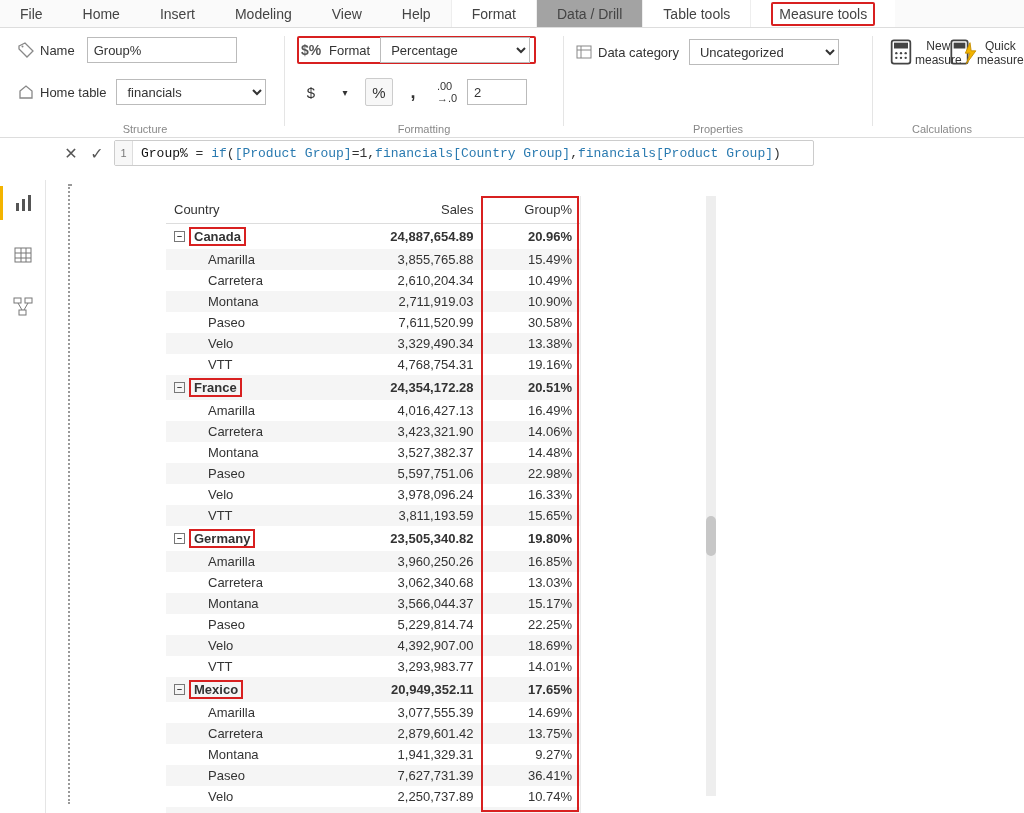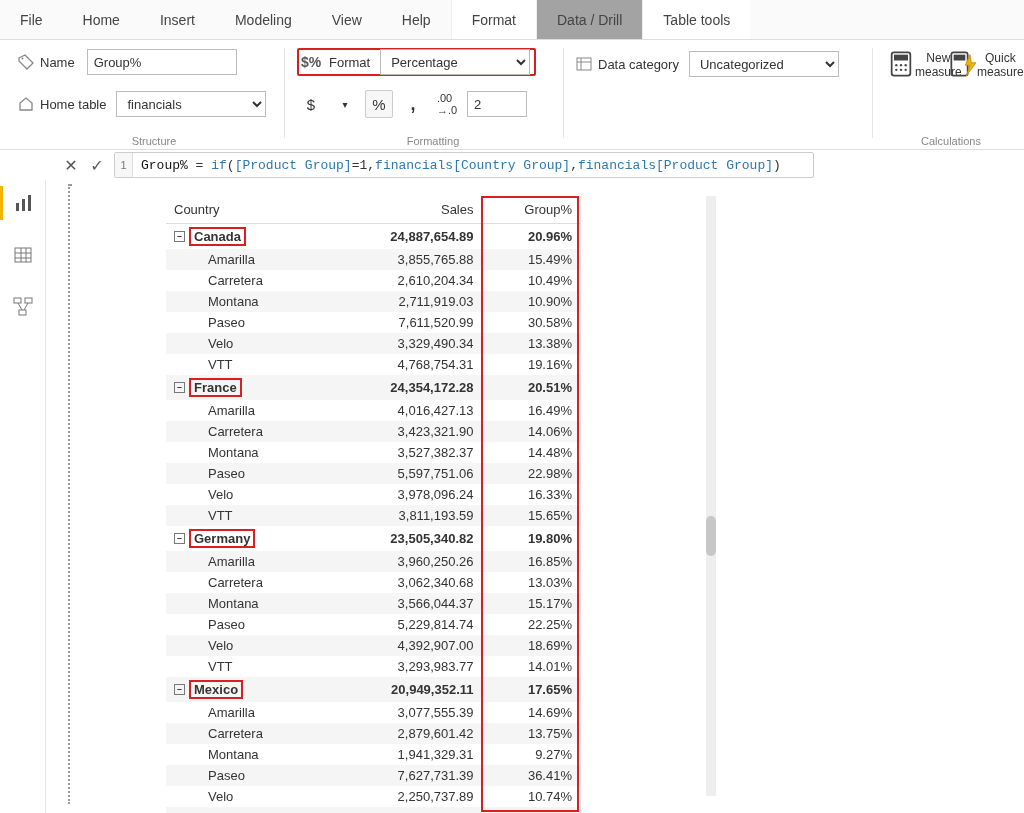--- a/index.html
+++ b/index.html
@@ -9,21 +9,21 @@
     font-size: 13px;
     color: #333;
     background: #fff;
     width: 1024px;
     height: 813px;
     overflow: hidden;
   }
   .ribbon-tabs {
     display: flex;
     align-items: stretch;
-    height: 40px;
+    height: 28px;
     border-bottom: 1px solid #ddd;
     background: #fafafa;
   }
   .ribbon-tab {
     padding: 0 20px;
     display: flex;
     align-items: center;
     font-size: 14px;
     color: #444;
     cursor: pointer;
@@ -46,21 +46,21 @@
     position: relative;
   }
   .ribbon-group .rows { display:flex; flex-direction:column; gap:14px; }
   .ribbon-group-label {
     font-size: 11px;
     color: #888;
     text-align: center;
     width: 100%;
     position: absolute;
     bottom: 2px;
-    left: 9px;
+    left: 0;
   }
   .ribbon-sep {
     width: 1px;
     background: #e5e5e5;
     margin: 0 4px;
     height: 90px;
   }
   .row { display: flex; align-items: center; gap: 6px; height: 28px; }
   .mini-icon {
     width: 16px; height: 16px; display:inline-flex; align-items:center; justify-content:center;
@@ -169,20 +169,23 @@
 <div class="ribbon-tabs" id="ribbon-tabs">
     <div class="ribbon-tab">File</div>
     <div class="ribbon-tab">Home</div>
     <div class="ribbon-tab">Insert</div>
     <div class="ribbon-tab">Modeling</div>
     <div class="ribbon-tab">View</div>
     <div class="ribbon-tab">Help</div>
     <div class="ribbon-tab active-zone" style="background: rgb(255, 255, 255); border-left: 1px solid rgb(238, 238, 238);">Format</div>
     <div class="ribbon-tab active-zone" style="background: #a3a3a3; border-left: 1px solid rgb(238, 238, 238);">Data / Drill</div>
     <div class="ribbon-tab active-zone" style="background: rgb(255, 255, 255); border-left: 1px solid rgb(238, 238, 238);">Table tools</div>
+    <div class="ribbon-tab active-zone" style="background: rgb(255, 255, 255); border-left: 1px solid rgb(238, 238, 238);">
+      <span class="hl-red" style="padding: 2px 6px;">Measure tools</span>
+    </div>
   </div>
 
 <div class="ribbon-body">
   <div class="ribbon-group" style="width:270px;">
     <div class="rows">
       <div class="row">
         <span class="mini-icon">
           <svg viewBox="0 0 16 16" width="16" height="16">
               <path fill="none" stroke="#888" stroke-width="1.3" d="M1 4 L7 1 L15 9 L9 15 L1 7 Z"></path>
               <circle cx="4.5" cy="4.5" r="1" fill="#888"></circle>
@@ -238,20 +241,21 @@
               <line x1="1" y1="6" x2="15" y2="6" stroke="#888"></line>
               <line x1="5" y1="2" x2="5" y2="14" stroke="#888"></line>
             </svg>
         </span>
         <span>Data category</span>
         <select style="width:150px;margin-left:4px;">
           <option>Uncategorized</option>
         </select>
       </div>
     </div>
+    <div class="ribbon-group-label">Properties</div>
   </div>
   <div class="ribbon-sep"></div>
 
   <div class="ribbon-group" style="width:130px;flex-direction:row;gap:2px;">
     <div class="big-btn">
       <span class="ic">
         <svg viewBox="0 0 24 24" width="28" height="28">
             <rect x="4" y="2" width="16" height="20" rx="2" fill="none" stroke="#444" stroke-width="1.5"></rect>
             <rect x="6" y="4" width="12" height="5" fill="#444"></rect>
             <circle cx="8" cy="13" r="1" fill="#444"></circle>

